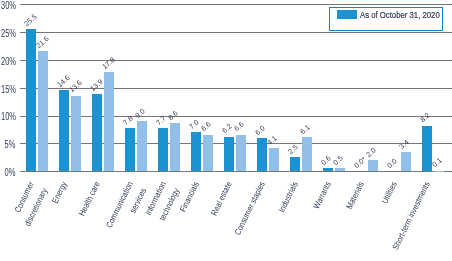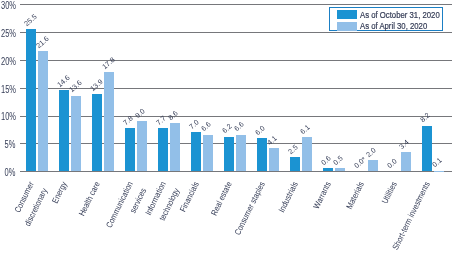--- a/index.html
+++ b/index.html
@@ -108,18 +108,14 @@
       <div class="clabel" style="left: 261.85px; width: 60px; top: 179.4px; color: rgb(52, 60, 86);">Warrants</div>
       <div class="clabel" style="left: 294.85px; width: 60px; top: 179.4px; color: rgb(52, 60, 86);">Materials</div>
       <div class="clabel" style="left: 327.85px; width: 60px; top: 179.4px; color: rgb(52, 60, 86);">Utilities</div>
       <div class="clabel" style="left: 300.85px; width: 120px; top: 179.4px; color: rgb(52, 60, 86);">Short-term investments</div>
     </div>
   <div id="legend" style="left: 328.5px; top: 7.2px; width: 114.2px; height: 23.8px; border: 1px solid rgb(27, 127, 196);">
       <div class="lgrow" style="left: 7.8px; top: 2.4px; height: 8.6px;">
     <div class="lgsw" style="background: rgb(27, 147, 210);"></div>
     <div class="lgtx" style="color: rgb(52, 60, 86);">As of October 31, 2020</div>
   </div>
-      <div class="lgrow" style="left: 7.8px; top: 13.7px; height: 8.6px;">
-    <div class="lgsw" style="background: rgb(146, 191, 232);"></div>
-    <div class="lgtx" style="color: rgb(52, 60, 86);">As of April 30, 2020</div>
-  </div>
     </div>
 </div>
 
 </body></html>

